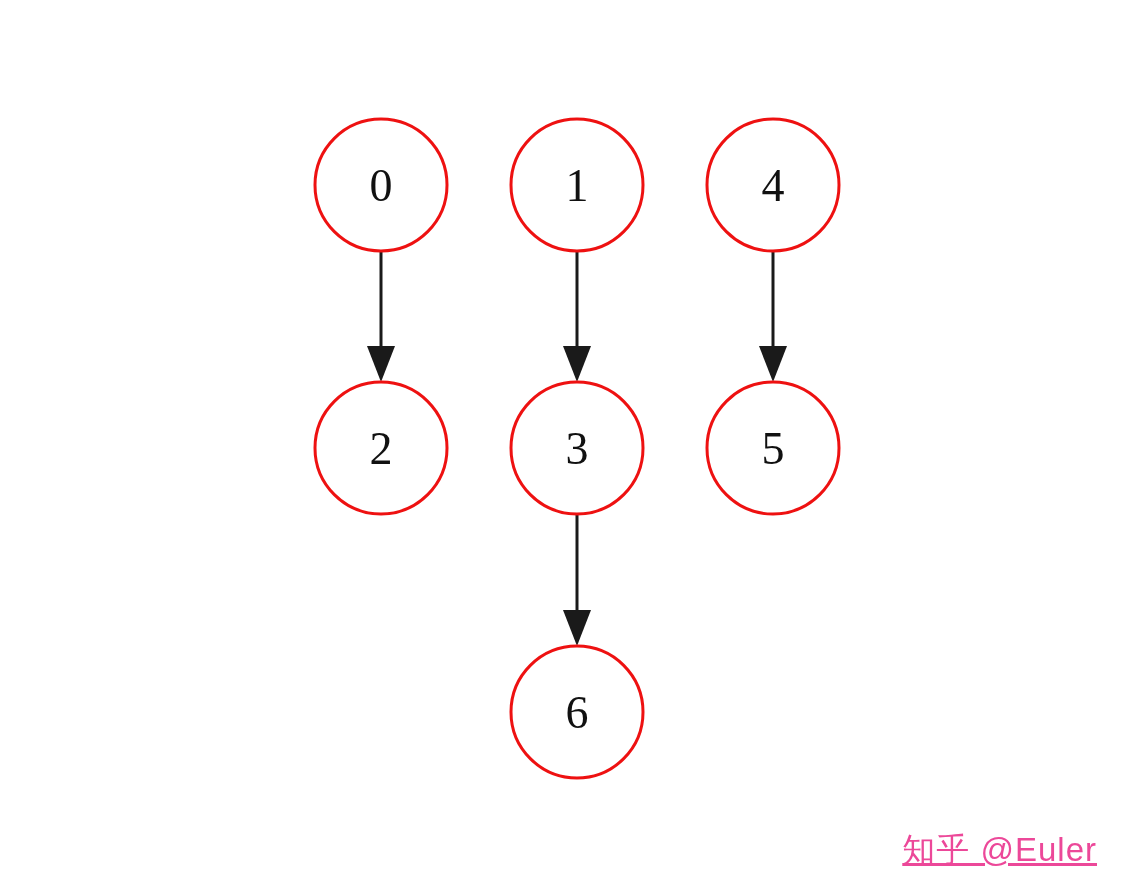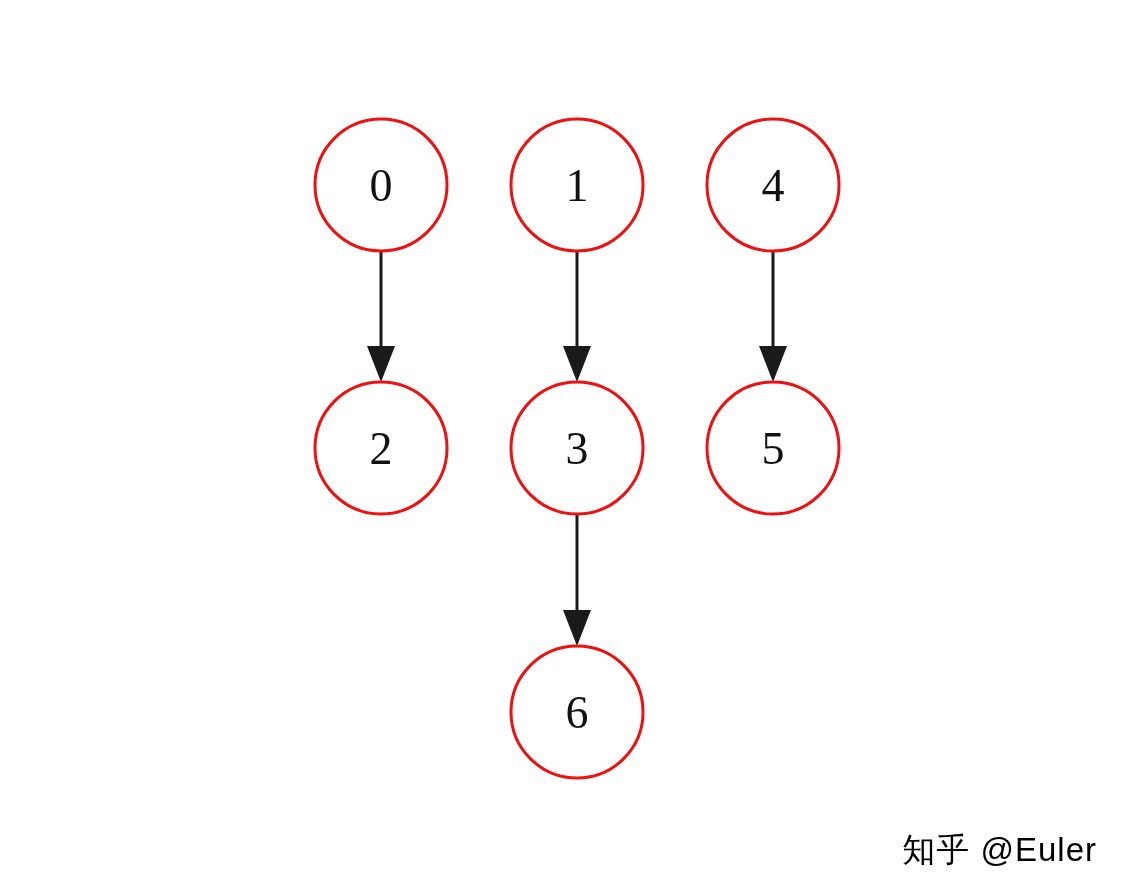--- a/index.html
+++ b/index.html
@@ -79,14 +79,14 @@
       </g>
       <g>
         <circle cx="773" cy="448" r="66" fill="#ffffff" stroke="#ee1111" stroke-width="3"></circle>
         <text x="773" y="448" text-anchor="middle" dominant-baseline="central" font-size="46" fill="#111111" class="node-label">5</text>
       </g>
       <g>
         <circle cx="577" cy="712" r="66" fill="#ffffff" stroke="#ee1111" stroke-width="3"></circle>
         <text x="577" y="712" text-anchor="middle" dominant-baseline="central" font-size="46" fill="#111111" class="node-label">6</text>
       </g>
     </svg>
-  <div class="watermark" style="color: #000000;">知乎 @Euler</div>
+  <div class="watermark" style="color: #ec4899; text-decoration: underline;">知乎 @Euler</div>
 </div>
 
 </body></html>

